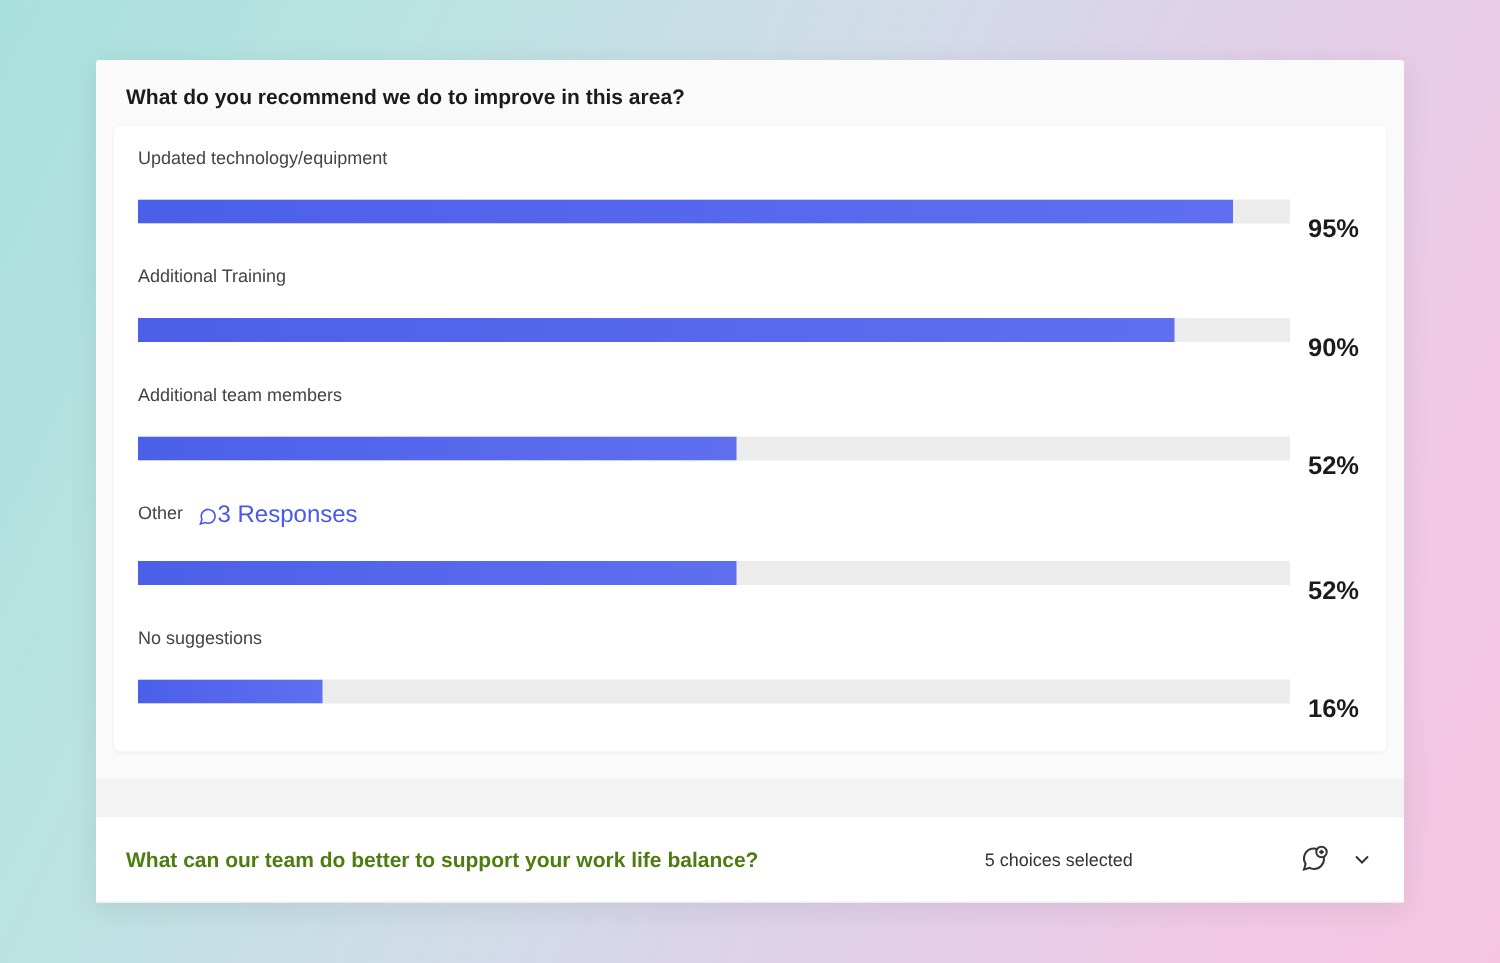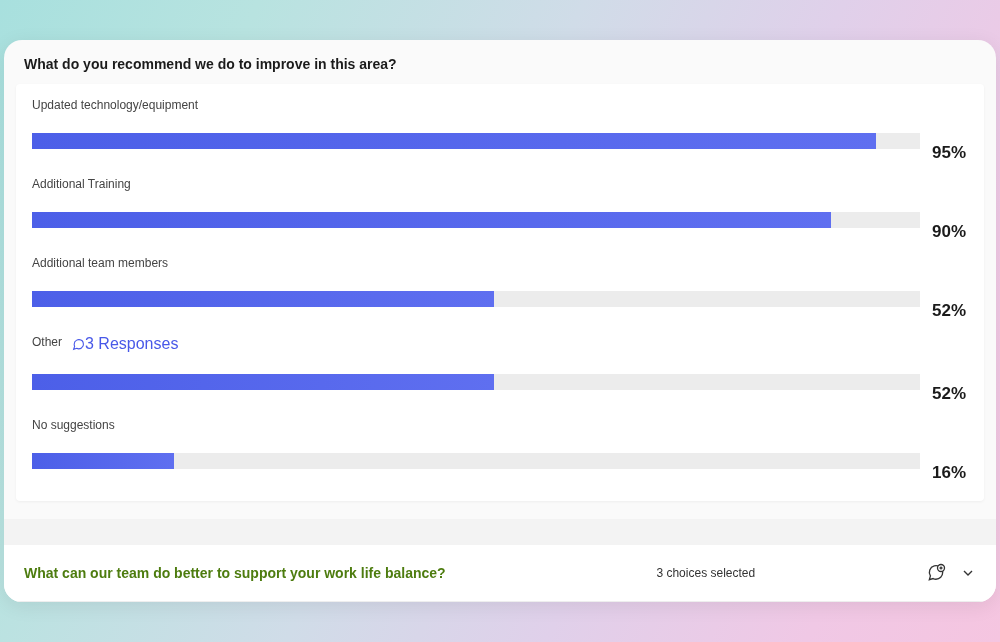--- a/index.html
+++ b/index.html
@@ -11,23 +11,23 @@
       font-family: 'Segoe UI', -apple-system, BlinkMacSystemFont, sans-serif;
       background: linear-gradient(115deg, #a8e0de 0%, #b8e3e0 20%, #d0dce8 45%, #e0d0ea 65%, #f0c8e5 85%, #f5c5e0 100%);
       width: 1000px;
       height: 642px;
       display: flex;
       align-items: center;
       justify-content: center;
       overflow: hidden;
     }
     .card {
-      width: 992px;
+      width: 872px;
       background: #fafafa;
-      border-radius: 18px;
+      border-radius: 2px;
       box-shadow: 0 4px 20px rgba(0,0,0,0.08);
       overflow: hidden;
     }
     .question-title {
       font-size: 14px;
       font-weight: 600;
       color: #1b1b1b;
       padding: 16px 20px 12px 20px;
     }
     .chart-panel {
@@ -214,21 +214,21 @@
         <span class="bar-pct">16%</span>
       </div>
     </div>
 
   </div>
 
   <div class="divider-gap"></div>
 
   <div class="second-question">
     <span class="second-q-title">What can our team do better to support your work life balance?</span>
-    <span class="second-q-meta">3 choices selected</span>
+    <span class="second-q-meta">5 choices selected</span>
     <div class="second-q-actions">
       <span class="icon-btn">
         <svg viewBox="0 0 24 24" fill="none" stroke="currentColor" stroke-width="1.6">
           <path d="M20 11.5a8 8 0 0 1-8 8 7.8 7.8 0 0 1-3.5-.8L4 20l1.3-4.5A8 8 0 1 1 20 11.5z"></path>
           <circle cx="18" cy="6" r="4.2" fill="white" stroke="currentColor"></circle>
           <line x1="18" y1="4.2" x2="18" y2="7.8"></line>
           <line x1="16.2" y1="6" x2="19.8" y2="6"></line>
         </svg>
       </span>
       <span class="icon-btn chev">

